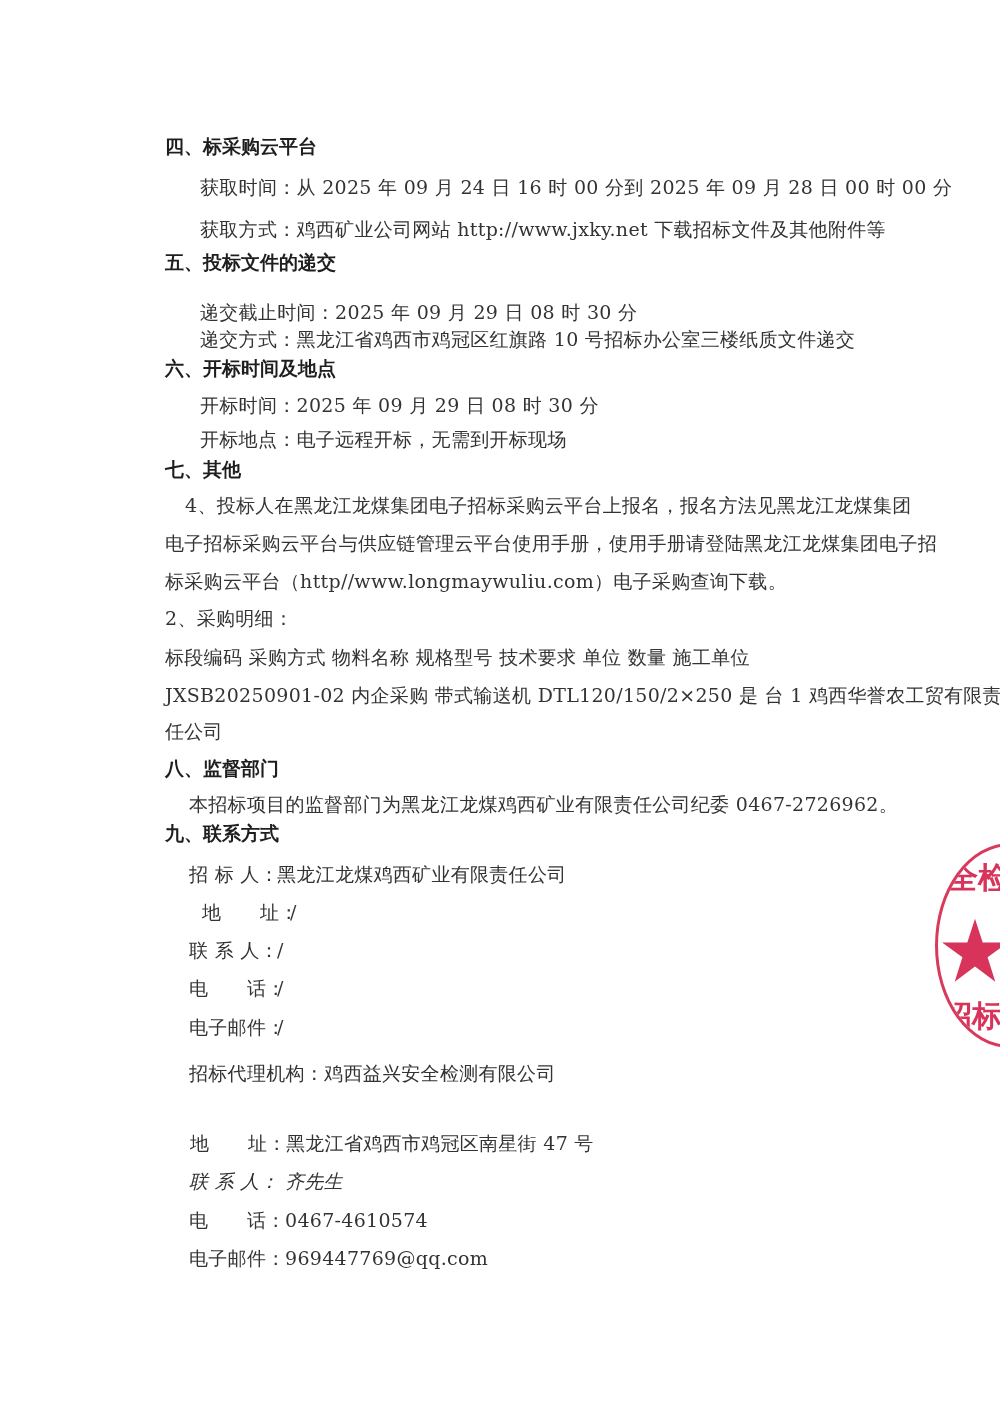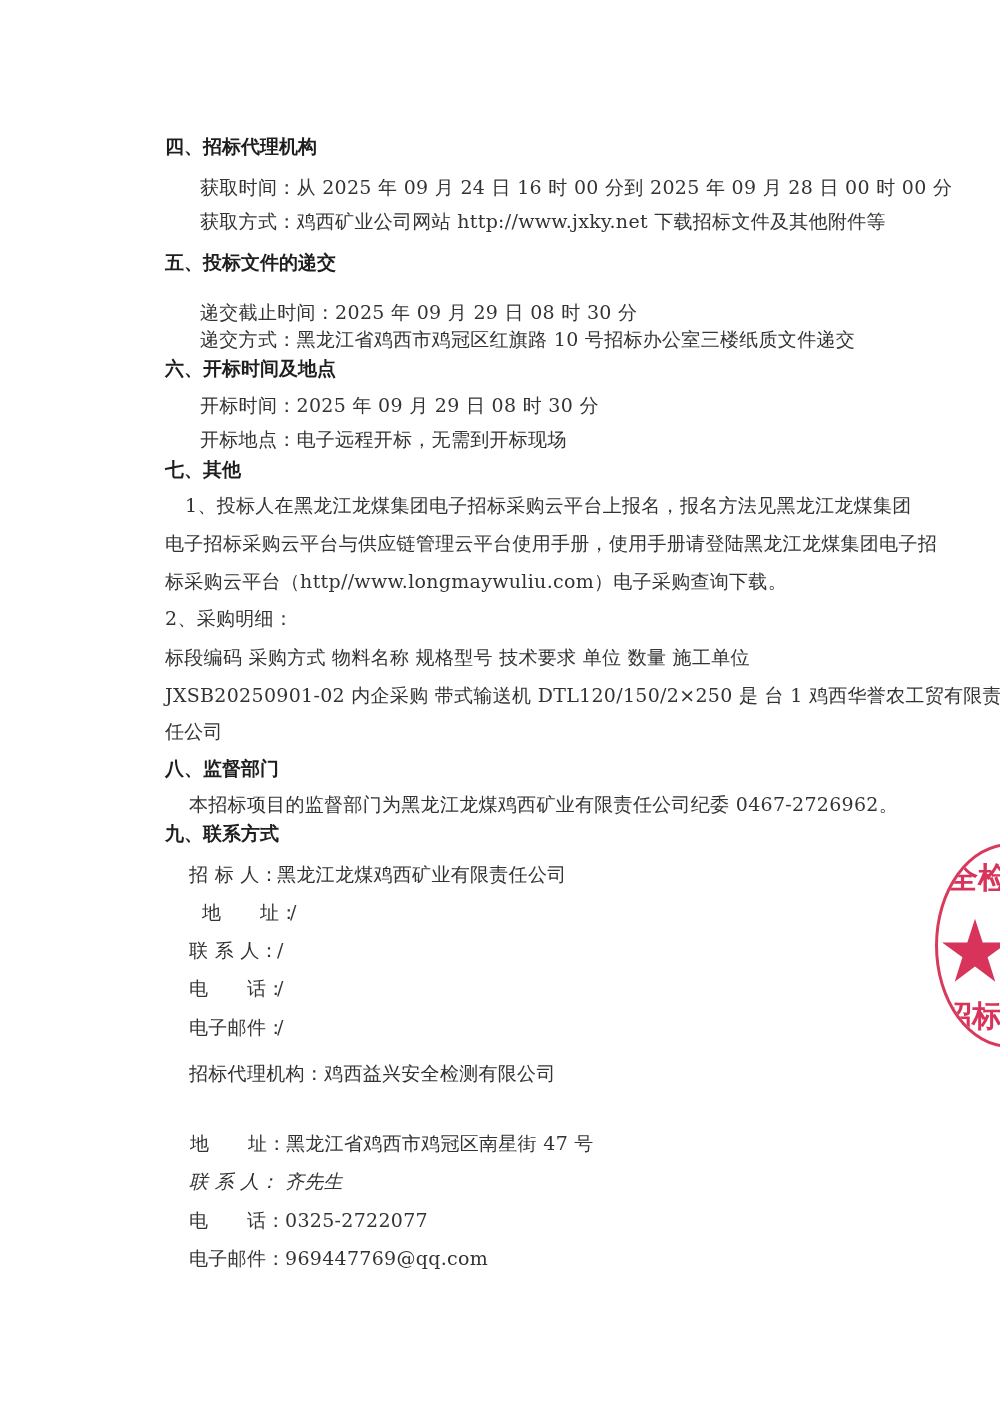--- a/index.html
+++ b/index.html
@@ -22,46 +22,46 @@
   }
   .stamp-top { position: absolute; left: 10px; top: 12px; color: #d8335a; font-family: "DejaVu Sans", sans-serif; font-size: 30px; font-weight: bold; white-space: nowrap; }
   .stamp-star { position: absolute; left: 2px; top: 70px; width: 70px; height: 70px; }
   .stamp-bot { position: absolute; left: 4px; top: 150px; color: #d8335a; font-family: "DejaVu Sans", sans-serif; font-size: 30px; font-weight: bold; white-space: nowrap; }
 </style>
 </head>
 <body>
 
 <div class="page">
 
-  <div class="line h" style="left:165px; top:137px;">四、招标代理机构</div>
+  <div class="line h" style="left:165px; top:137px;">四、标采购云平台</div>
   <div class="line t" style="left:200px; top:178px;">
     <span>获取时间：</span><span>从 2025 年 09 月 24 日 16 时 00 分到 2025 年 09 月 28 日 00 时 00 分</span>
   </div>
-  <div class="line t" style="left:200px; top:212px;text-align:right;">
+  <div class="line t" style="left:200px; top:220px;text-align:right;">
     <span>获取方式：</span><span>鸡西矿业公司网站 http://www.jxky.net 下载招标文件及其他附件等</span>
   </div>
 
   <div class="line h" style="left:165px; top:253px;">五、投标文件的递交</div>
   <div class="line t" style="left:200px; top:294px;margin-top:9px;">
     <span>递交截止时间：</span><span>2025 年 09 月 29 日 08 时 30 分</span>
   </div>
   <div class="line t" style="left:200px; top:330px;">
     <span>递交方式：</span><span>黑龙江省鸡西市鸡冠区红旗路 10 号招标办公室三楼纸质文件递交</span>
   </div>
 
   <div class="line h" style="left:165px; top:359px;">六、开标时间及地点</div>
   <div class="line t" style="left:200px; top:396px;">
     <span>开标时间：</span><span>2025 年 09 月 29 日 08 时 30 分</span>
   </div>
   <div class="line t" style="left:200px; top:430px;">
     <span>开标地点：</span><span>电子远程开标，无需到开标现场</span>
   </div>
 
   <div class="line h" style="left:165px; top:460px;">七、其他</div>
-  <div class="line t" style="left:185px; top:496px;">1、投标人在黑龙江龙煤集团电子招标采购云平台上报名，报名方法见黑龙江龙煤集团</div>
+  <div class="line t" style="left:185px; top:496px;">4、投标人在黑龙江龙煤集团电子招标采购云平台上报名，报名方法见黑龙江龙煤集团</div>
   <div class="line t" style="left:165px; top:534px;">电子招标采购云平台与供应链管理云平台使用手册，使用手册请登陆黑龙江龙煤集团电子招</div>
   <div class="line t" style="left:165px; top:572px;">标采购云平台（http//www.longmaywuliu.com）电子采购查询下载。</div>
   <div class="line t" style="left:165px; top:609px;">2、采购明细：</div>
   <div class="line t" style="left:165px; top:648px;">标段编码 采购方式 物料名称 规格型号 技术要求 单位 数量 施工单位</div>
   <div class="line t" style="left:165px; top:686px;">JXSB20250901-02 内企采购 带式输送机 DTL120/150/2×250 是 台 1 鸡西华誉农工贸有限责</div>
   <div class="line t" style="left:165px; top:722px;">任公司</div>
 
   <div class="line h" style="left:165px; top:759px;">八、监督部门</div>
   <div class="line t" style="left:189px; top:795px;">本招标项目的监督部门为黑龙江龙煤鸡西矿业有限责任公司纪委 0467-2726962。</div>
 
@@ -86,21 +86,21 @@
   <div class="line t" style="left:189px; top:1064px;">
     <span>招标代理机构：</span><span>鸡西益兴安全检测有限公司</span>
   </div>
   <div class="line t kv2" style="left:190px; top:1134px;">
     <span class="lbl">地　　址：</span><span>黑龙江省鸡西市鸡冠区南星街 47 号</span>
   </div>
   <div class="line t kv2" style="left:189px; top:1172px;font-style:italic;">
     <span class="lbl">联 系 人：</span><span>齐先生</span>
   </div>
   <div class="line t kv2" style="left:189px; top:1211px;">
-    <span class="lbl">电　　话：</span><span>0325-2722077</span>
+    <span class="lbl">电　　话：</span><span>0467-4610574</span>
   </div>
   <div class="line t kv2" style="left:189px; top:1249px;">
     <span class="lbl">电子邮件：</span><span>969447769@qq.com</span>
   </div>
 
   <div class="stamp">
     <div class="stamp-top">全检</div>
     <svg class="stamp-star" viewBox="0 0 100 100">
       <polygon points="50,4 61,38 97,38 68,59 79,94 50,72 21,94 32,59 3,38 39,38" fill="#d8335a"></polygon>
     </svg>

